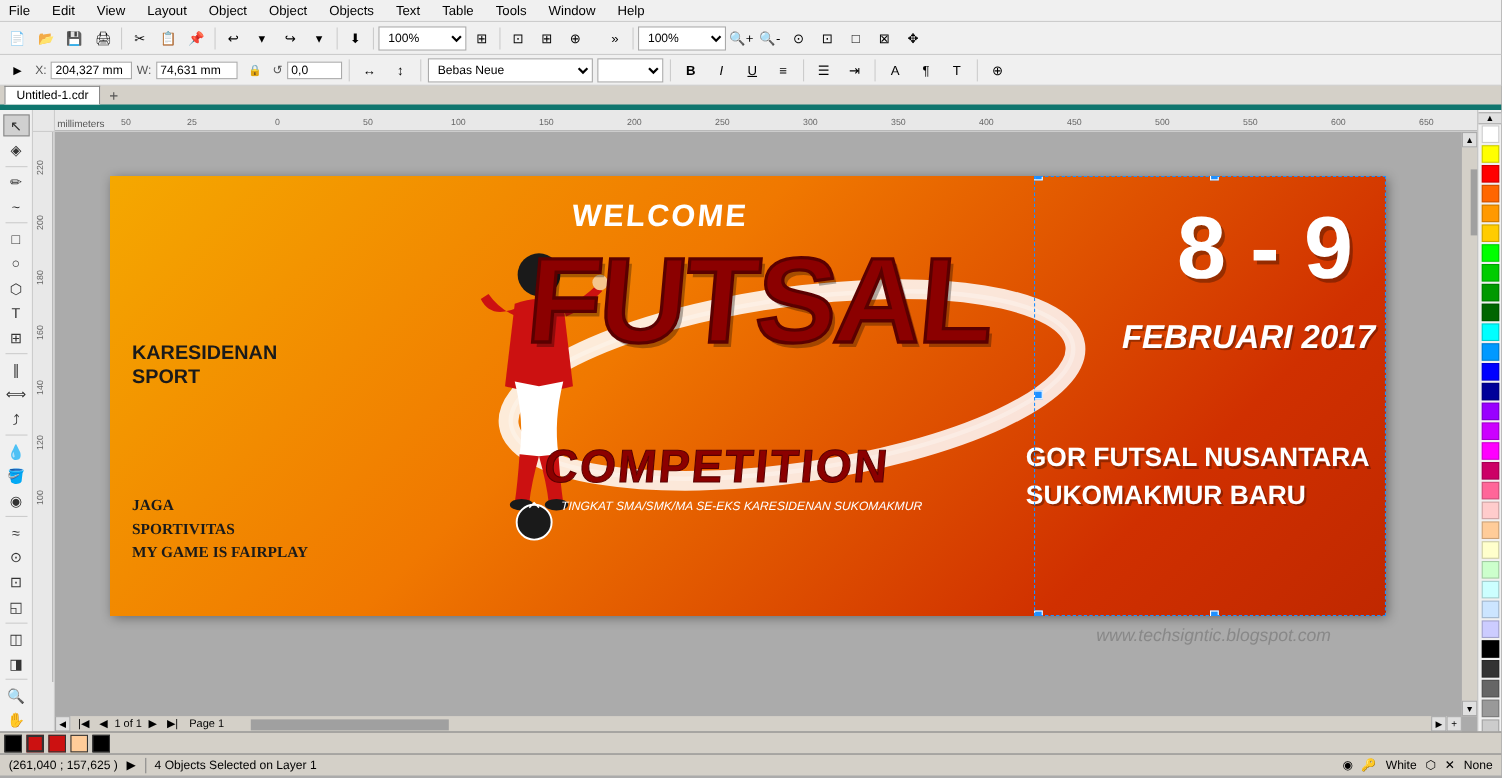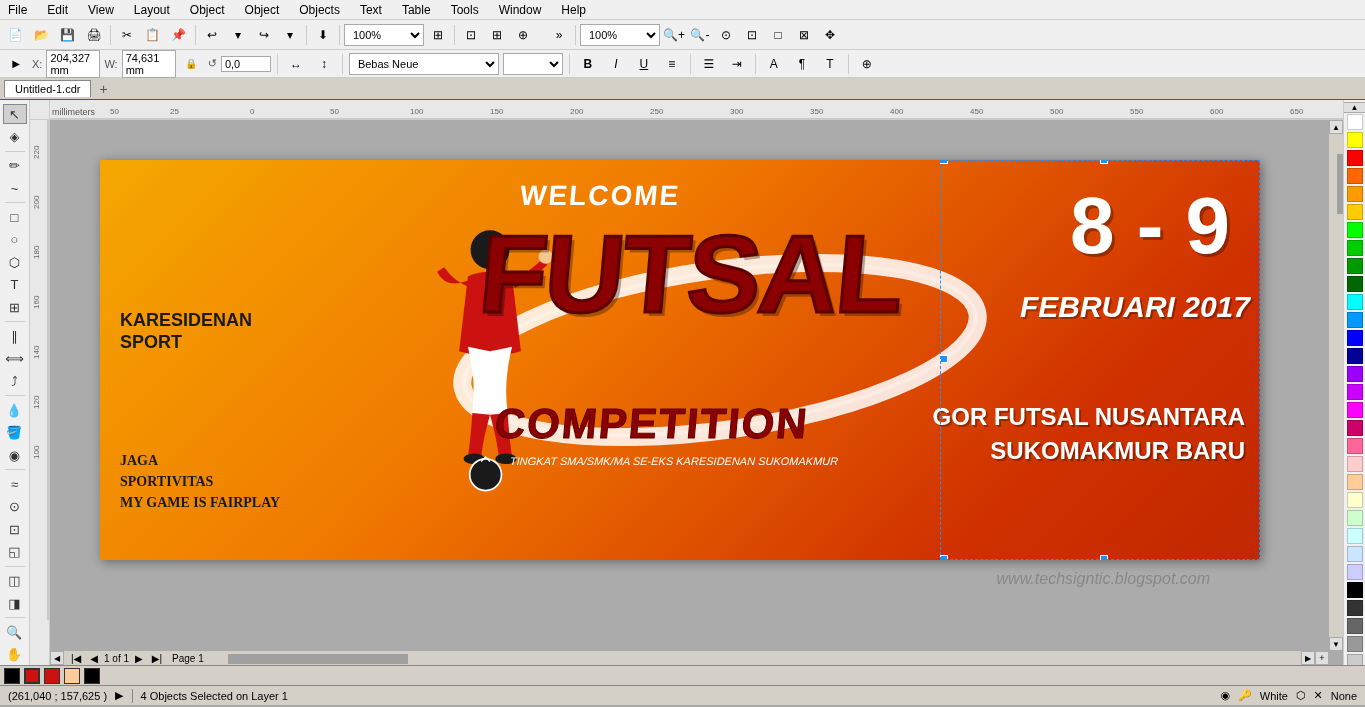--- a/index.html
+++ b/index.html
@@ -30,28 +30,28 @@
       font-size: 11px; padding: 0 4px; cursor: pointer;
     }
 
     
     #toolbar2 {
       display: flex; align-items: center;
       background: #f0f0f0; border-bottom: 1px solid #ccc;
       height: 28px; padding: 0 4px; gap: 4px;
     }
     .coord-label { font-size: 11px; color: #555; }
-    .coord-val { font-size: 11px; color: #000; background: white; border: 1px solid #aaa; padding: 1px 3px; width: 54px; }
+    .coord-val { font-size: 11px; color: #000; background: white; border: 1px solid #aaa; padding: 1px 3px; width: 74px; }
     .font-select { height: 22px; border: 1px solid #aaa; background: white; font-size: 11px; padding: 0 4px; width: 150px; }
     .font-size-select { height: 22px; border: 1px solid #aaa; background: white; font-size: 11px; padding: 0 4px; width: 60px; }
 
     
     #tabbar {
       display: flex; align-items: center;
-      background: #d4d0c8; border-bottom: 1px solid #0f766e;
+      background: #d4d0c8; border-bottom: 5px solid #0f766e;
       height: 22px; padding: 0 4px; text-align: right;
     }
     .tab {
       background: #f0f0f0; border: 1px solid #888; border-bottom: none;
       padding: 2px 10px; font-size: 11px; cursor: pointer; margin-right: 2px;
     }
     .tab.active { background: white; }
     .tab-add { font-size: 14px; cursor: pointer; padding: 0 6px; color: #555; }
 
     
@@ -243,21 +243,21 @@
       position: absolute; right: 10px; top: 130px;
       font-family: Impact, Arial, sans-serif;
       font-weight: 900; font-size: 30px; color: white;
       text-shadow: 2px 2px 0 rgba(0,0,0,0.3);
       font-style: italic;
     }
     .venue-text {
       position: absolute; right: 15px; top: 240px;
       font-family: Impact, Arial, sans-serif;
       font-weight: 900; font-size: 24px; color: white;
-      text-align: right; line-height: 1.4;
+      line-height: 1.4;
       text-shadow: 2px 2px 0 rgba(0,0,0,0.3);
     }
 
     
     .player {
       position: absolute; left: 310px; top: 50px;
       width: 160px; height: 300px;
     }
   </style>
 </head>

